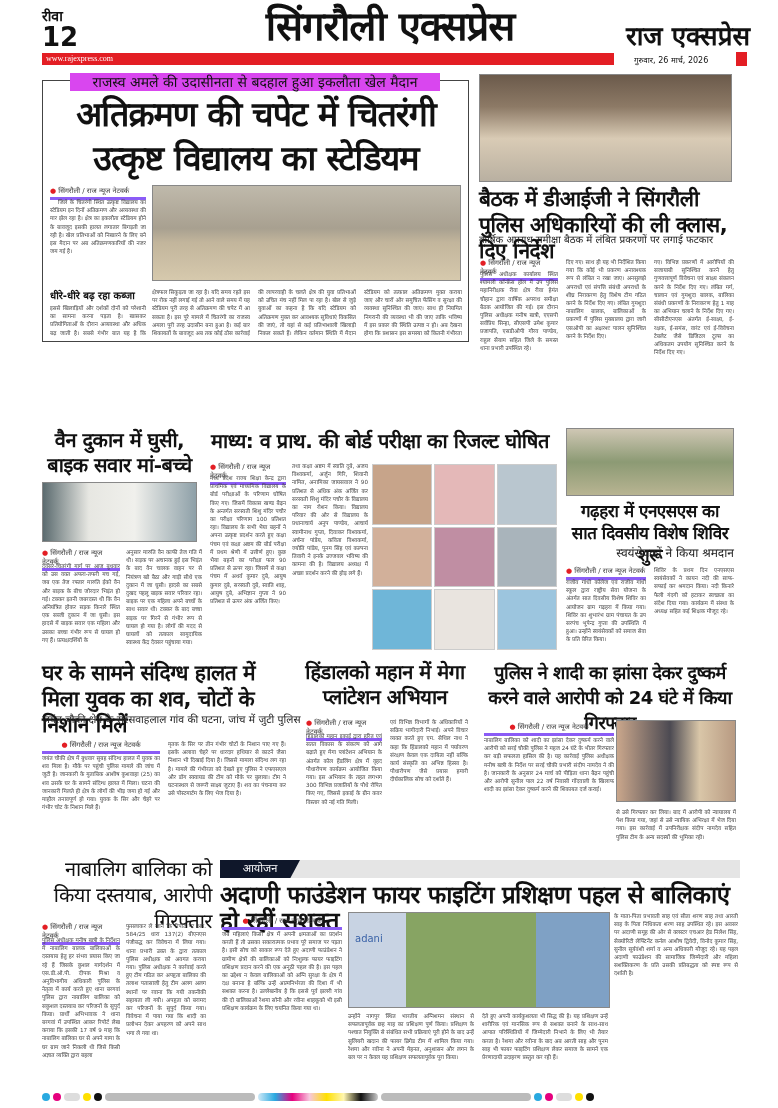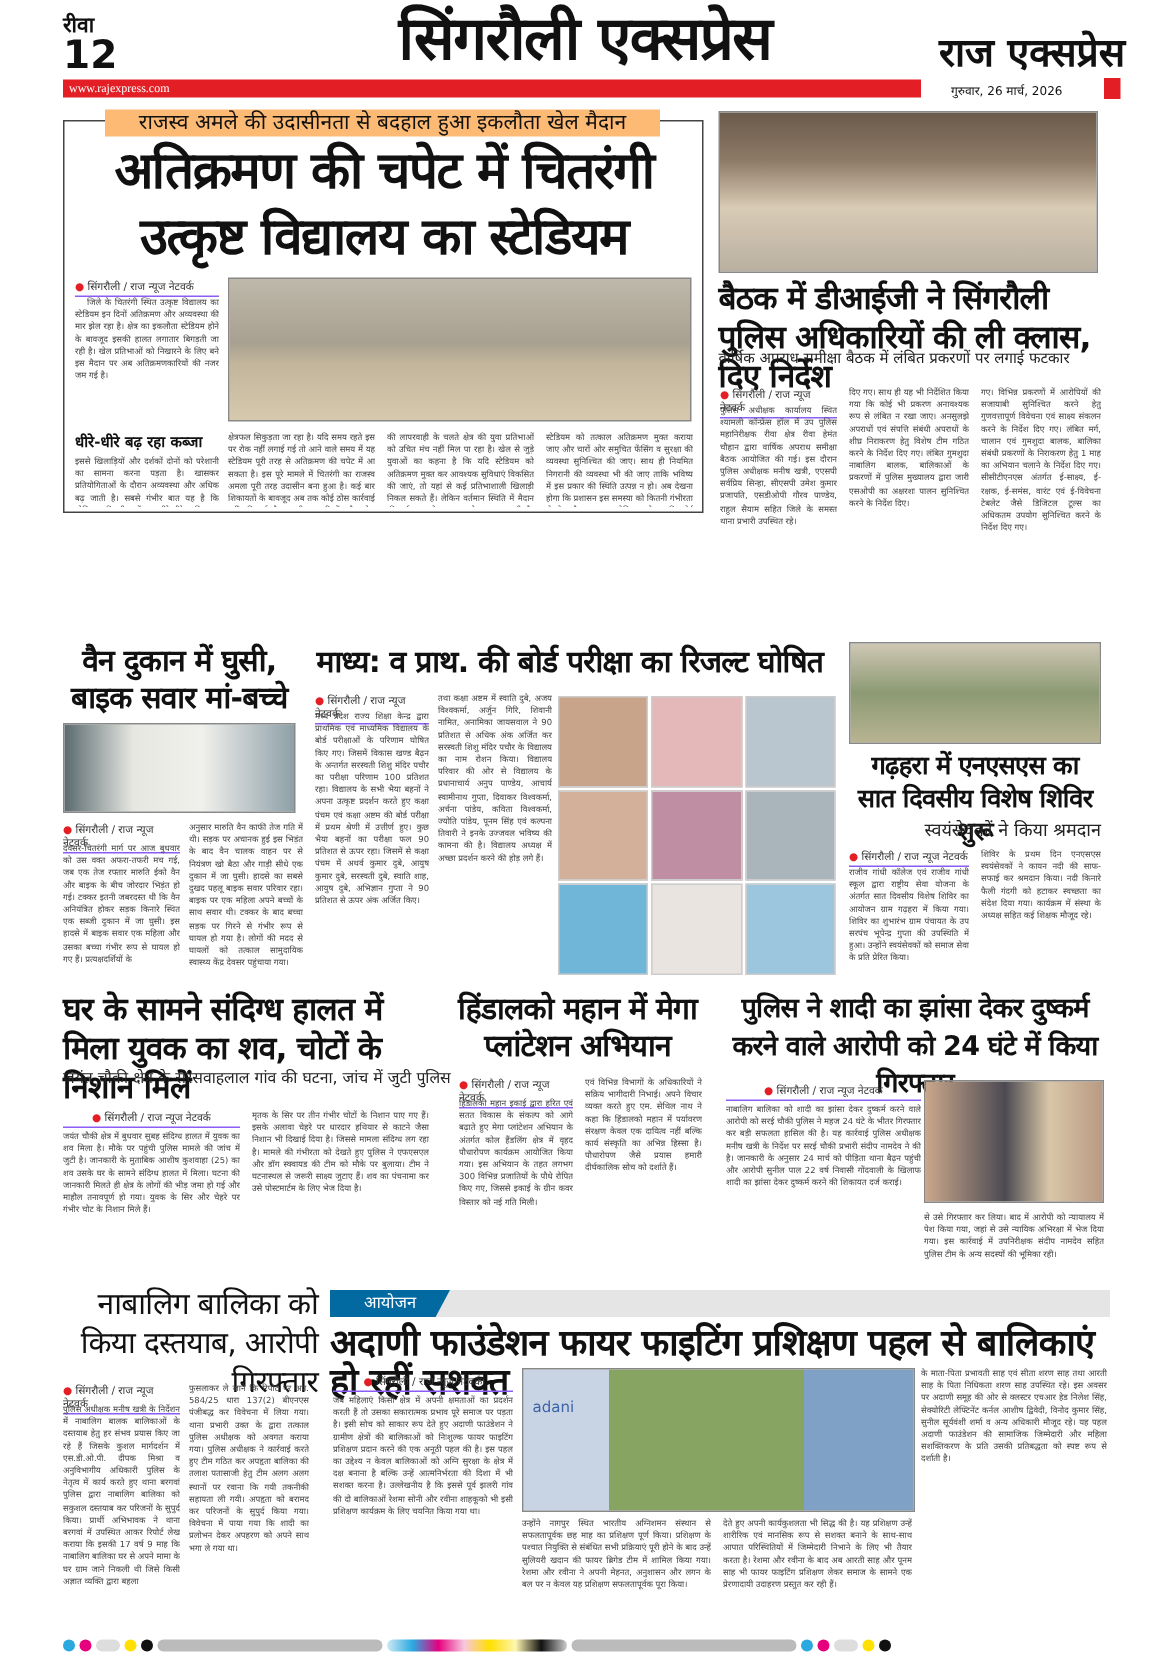--- a/index.html
+++ b/index.html
@@ -7,36 +7,36 @@
 .abs{position:absolute}
 .mast-city{left:42px;top:6px;font-size:14px;font-weight:bold}
 .mast-page{left:42px;top:24px;font-size:26px;font-weight:bold;line-height:26px}
 .mast-title{left:240px;top:2px;width:300px;text-align:center;font-size:40px;font-weight:bold;letter-spacing:-1px;line-height:48px}
 .mast-brand{left:626px;top:22px;font-size:26px;font-weight:bold;line-height:28px}
 .redbar{left:42px;top:53px;width:572px;height:12px;background:#e31e24}
 .redbar span{color:#fff;font-size:8px;font-family:Liberation Serif, serif;padding-left:4px;line-height:12px;display:block}
 .mast-date{left:634px;top:54px;font-size:8px}
 .redblock{left:736px;top:52px;width:11px;height:14px;background:#e31e24}
 .box-top{left:42px;top:80px;width:427px;height:262px;border:1px solid #444}
-.kicker{left:70px;top:73px;width:370px;height:18px;background:#fdba74;text-align:center;font-size:14px;line-height:18px}
+.kicker{left:70px;top:73px;width:370px;height:18px;background:#d946ef;text-align:center;font-size:14px;line-height:18px}
 .hl1{left:46px;top:92px;width:420px;text-align:center;font-size:34px;font-weight:bold;line-height:44px;letter-spacing:-1px}
 .photo{background:linear-gradient(180deg,#bfb9ab 0%,#a8a090 45%,#c2b59c 60%,#d6c9ad 100%);border:1px solid #888}
 .photo-stadium{left:152px;top:185px;width:309px;height:96px}
 .photo-police{left:479px;top:74px;width:253px;height:108px;background:linear-gradient(180deg,#6b5a4b 0%,#8d7a66 30%,#d9cbb5 60%,#b9b0a1 100%)}
-.byline{font-size:7px;color:#333;border-bottom:1px solid #8b5cf6;padding-bottom:2px}
+.byline{font-size:7px;color:#333;border-bottom:3px solid #8b5cf6;padding-bottom:2px}
 .byline::before{content:"● ";color:#e31e24}
 .col{font-size:5.6px;line-height:8.2px;color:#444;text-align:justify;overflow:hidden}
 .sub{font-weight:bold;font-size:10px;line-height:16px}
 .hl2{font-weight:bold;font-size:21px;line-height:26px;letter-spacing:-0.5px}
 .deck{font-size:12px;line-height:15px;color:#222}
 .hl3{font-weight:bold;font-size:20px;line-height:25px;letter-spacing:-0.5px;text-align:center}
 .grid3{display:grid;grid-template-columns:repeat(3,1fr);gap:2px}
 .face{border:1px solid #ccc}
 .adani-kicker{left:220px;top:860px;width:520px;height:18px;background:#e5e5e5}
-.adani-tag{position:absolute;left:0;top:0;height:18px;width:80px;background:#0369a1;color:#fff;font-size:11px;line-height:18px;text-align:center;clip-path:polygon(0 0,100% 0,88% 100%,0 100%)}
+.adani-tag{position:absolute;left:0;top:0;height:18px;width:80px;background:#0f172a;color:#fff;font-size:11px;line-height:18px;text-align:center;clip-path:polygon(0 0,100% 0,88% 100%,0 100%)}
 .adani-kick-text{position:absolute;left:88px;top:0;font-size:11px;font-weight:bold;line-height:18px}
 .regmarks{left:42px;top:1086px;width:700px;height:12px}
 .dot{display:inline-block;width:8px;height:8px;border-radius:50%;margin-right:3px;vertical-align:middle}
 .pill{display:inline-block;height:8px;border-radius:4px;background:#bbb;vertical-align:middle;margin-right:3px}
 </style>
 </head>
 <body>
 
 <div class="abs mast-city">रीवा</div>
 <div class="abs mast-page">12</div>

